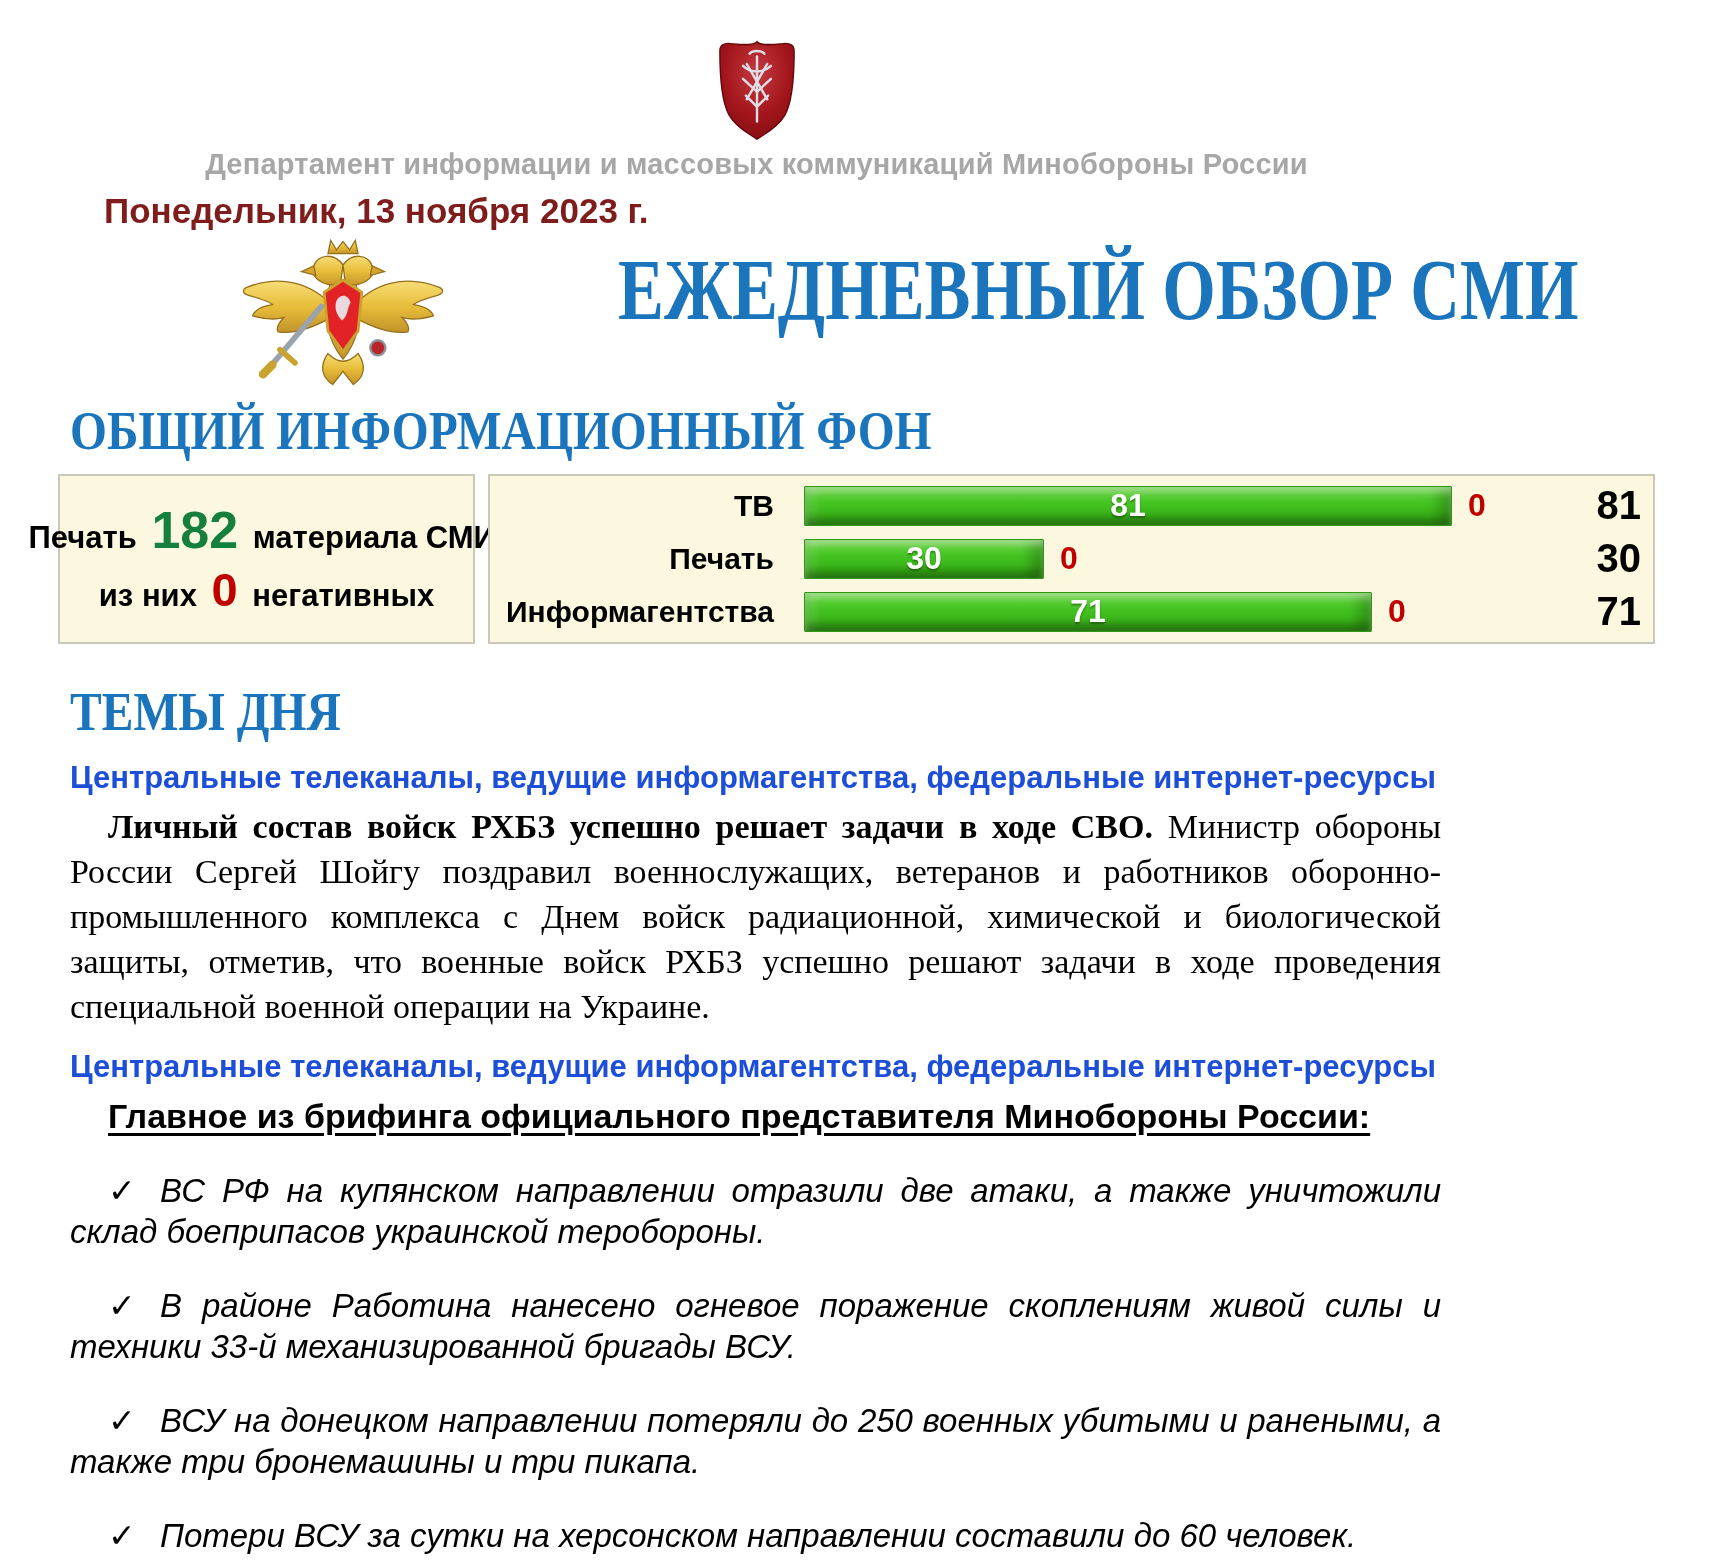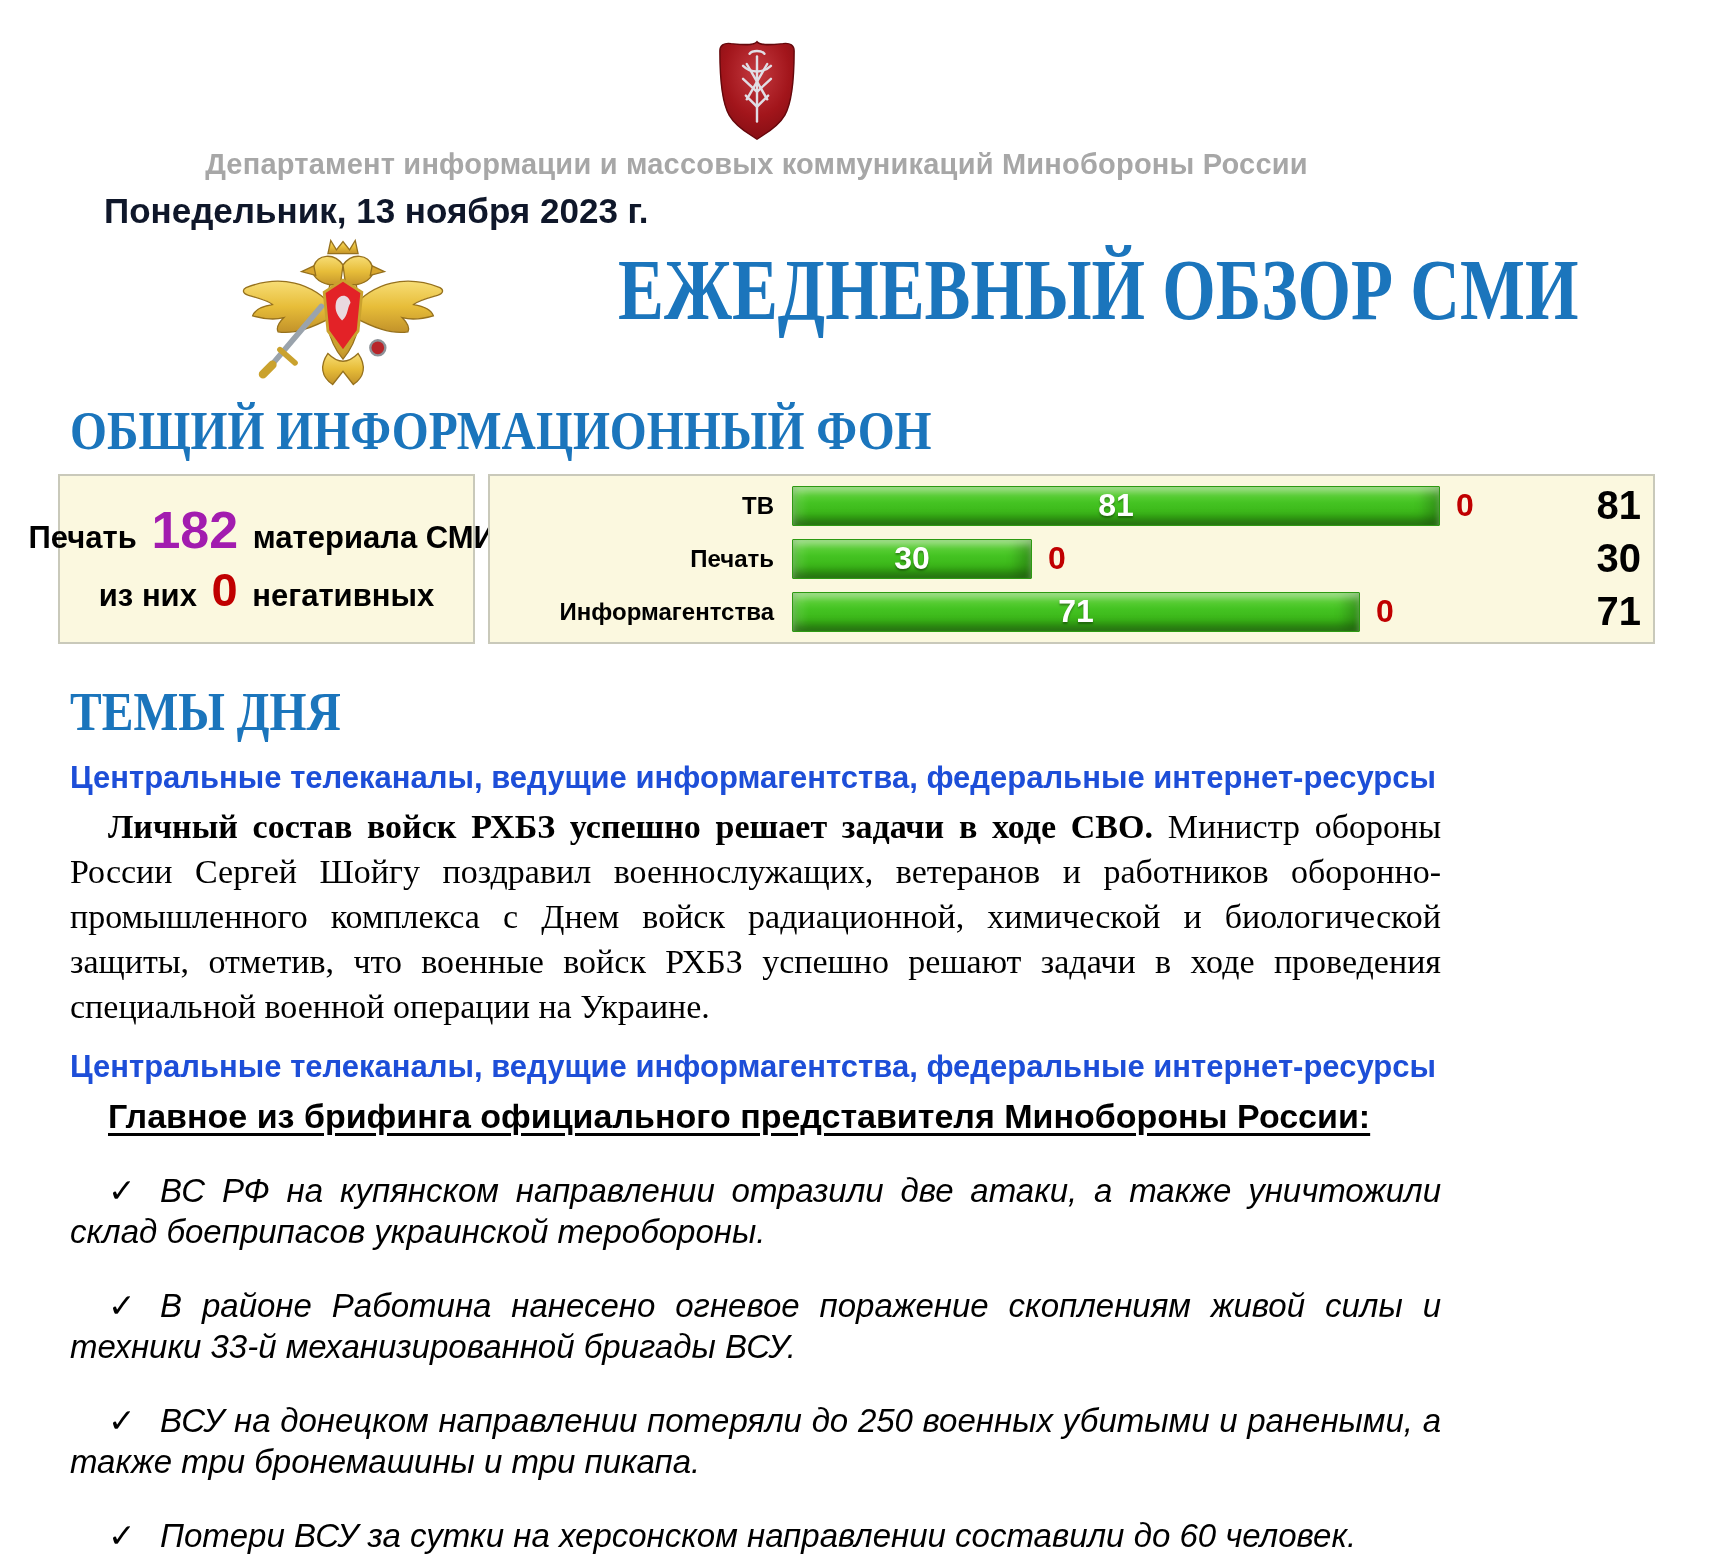--- a/index.html
+++ b/index.html
@@ -11,21 +11,21 @@
   .page{position:relative;width:1513px;height:1562px;}
 
   
   .crest-wrap{display:flex;justify-content:center;padding-top:38px;}
   .dept-line{
     margin-top:2px;text-align:center;
     font-size:29px;font-weight:bold;color:#a7a7a7;letter-spacing:.2px;
   }
   .date-line{
     margin:10px 0 0 104px;
-    font-size:35px;font-weight:bold;color:#0f172a;
+    font-size:35px;font-weight:bold;color:#7f1d1d;
   }
 
   
   .header-row{display:flex;align-items:flex-start;margin-top:2px;}
   .eagle-box{margin-left:228px;width:230px;flex:0 0 auto;}
   .main-title{
     flex:1;text-align:center;margin:14px 60px 0 40px;
     font-family:"Liberation Serif",serif;font-weight:bold;
     font-size:86px;line-height:1.0;color:#1b75bc;white-space:nowrap;
     transform:scaleX(0.80);transform-origin:50% 0;
@@ -44,28 +44,28 @@
   
   .panels{display:flex;gap:13px;margin:14px 0 0 58px;width:1597px;height:170px;}
   .panel{
     background:#fbf8df;border:2px solid #c9c9ba;box-sizing:border-box;
   }
   .stats-panel{
     width:417px;flex:0 0 auto;display:flex;flex-direction:column;
     align-items:center;justify-content:center;gap:2px;
   }
   .stats-line{font-size:31px;font-weight:bold;white-space:nowrap;}
-  .stats-total{font-size:52px;font-weight:bold;color:#a21caf;padding:0 6px;}
+  .stats-total{font-size:52px;font-weight:bold;color:#15803d;padding:0 6px;}
   .stats-negative{font-size:47px;font-weight:bold;color:#c00000;padding:0 6px;}
 
   .chart-panel{flex:1;display:flex;flex-direction:column;justify-content:center;gap:9px;padding:8px 12px;}
   .chart-row{display:flex;align-items:center;height:44px;}
   .chart-label{
-    width:272px;flex:0 0 auto;text-align:right;padding-right:18px;
-    font-size:24px;font-weight:bold;white-space:nowrap;
+    width:272px;flex:0 0 auto;text-align:right;padding-right:30px;
+    font-size:30px;font-weight:bold;white-space:nowrap;
   }
   .chart-bar-area{flex:1;display:flex;align-items:center;}
   .bar{
     height:40px;box-sizing:border-box;border:1px solid #2d9a12;border-radius:1px;
     background:linear-gradient(180deg,#6fdc49 0%,#44c322 42%,#31a90f 100%);
     box-shadow:inset 0 5px 6px rgba(255,255,255,.35),
                inset 0 -7px 8px rgba(0,0,0,.28),
                inset -14px 0 12px rgba(0,0,0,.18),
                inset 10px 0 10px rgba(255,255,255,.12);
     display:flex;align-items:center;justify-content:center;

